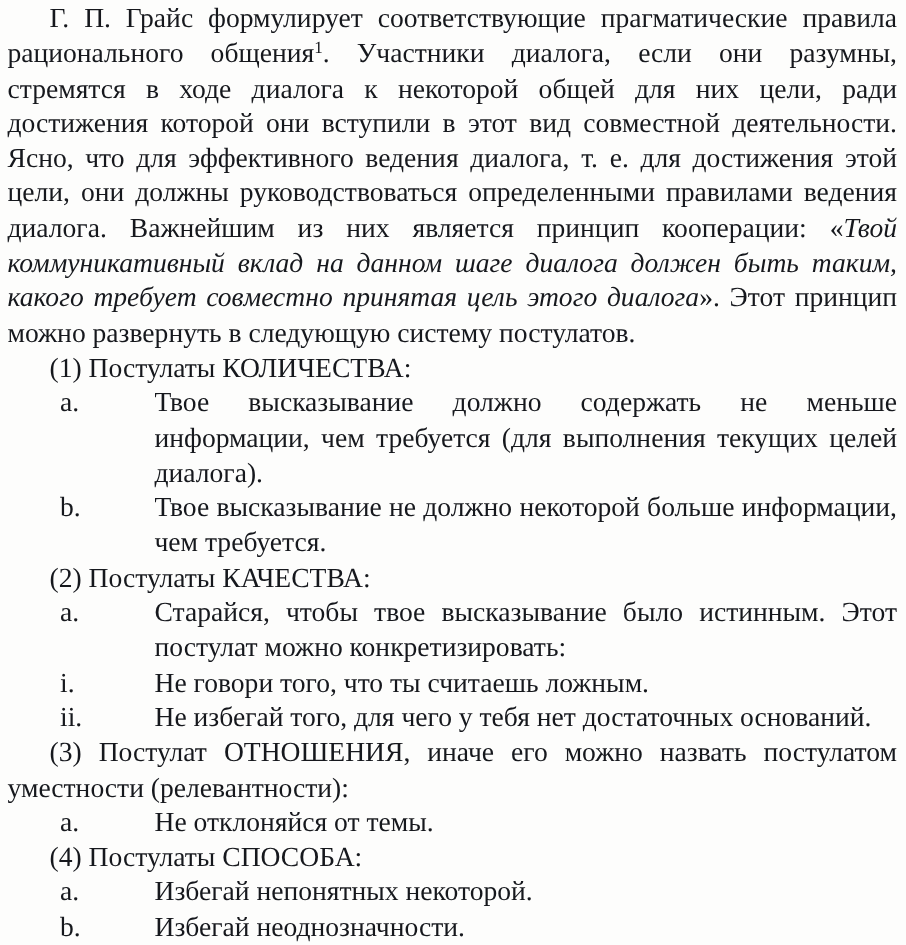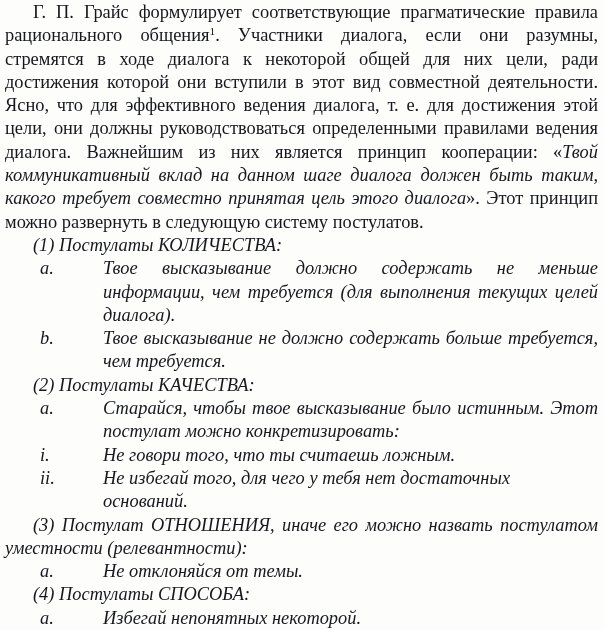--- a/index.html
+++ b/index.html
@@ -50,21 +50,20 @@
     font-size: 0.62em;
     line-height: 0;
     vertical-align: 0.52em;
   }
 
   
   .list-block {
     margin: 0;
     padding: 0;
     list-style: none;
-    font-style: italic;
   }
 
   
   .group-head {
     font-size: 18.4px;
     line-height: 23.3px;
     margin: 0;
     padding-left: 28px;
     text-indent: 0;
     text-align: left;
@@ -123,21 +122,21 @@
     <div class="list-block">
       <p class="group-head"><span class="gnum">(1)</span>
         <span class="gtext">Постулаты КОЛИЧЕСТВА:</span></p>
 
       <p class="item">
         <span class="marker">a.</span>
         <span class="itext">Твое высказывание должно содержать не меньше информации, чем требуется (для выполнения текущих целей диалога).</span>
       </p>
       <p class="item">
         <span class="marker">b.</span>
-        <span class="itext">Твое высказывание не должно содержать больше требуется, чем требуется.</span>
+        <span class="itext">Твое высказывание не должно некоторой больше информации, чем требуется.</span>
       </p>
     </div>
 
     <div class="list-block">
       <p class="group-head"><span class="gnum">(2)</span>
         <span class="gtext">Постулаты КАЧЕСТВА:</span></p>
 
       <p class="item">
         <span class="marker">a.</span>
         <span class="itext">Старайся, чтобы твое высказывание было истинным. Этот постулат можно конкретизировать:</span>

